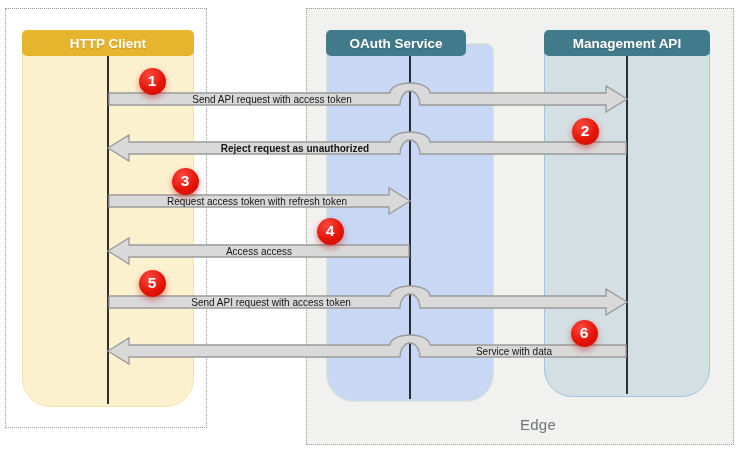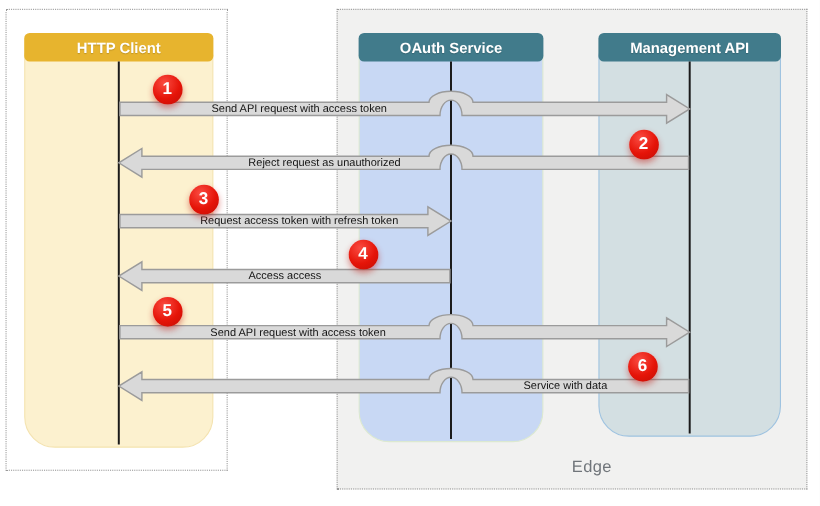--- a/index.html
+++ b/index.html
@@ -26,41 +26,41 @@
 
 <div id="stage">
   <div id="client-panel" class="panel"></div>
   <div id="edge-panel" class="panel">
     <div class="edge-label">Edge</div>
   </div>
   <div id="actors-layer">
       <div class="actor-body" style="left: 22px; top: 43px; width: 172px; height: 364px; background: rgb(252, 241, 207); border: 1px solid rgb(244, 227, 176); border-radius: 8px 8px 28px 28px;"></div>
       <div class="actor-header" style="left: 22px; top: 30px; width: 172px; background: rgb(231, 180, 46);">HTTP Client</div>
       <div class="actor-body" style="left: 326px; top: 43px; width: 168px; height: 359px; background: rgb(200, 216, 244); border: 1px solid rgb(220, 233, 208); border-radius: 8px 8px 28px 28px;"></div>
-      <div class="actor-header" style="left: 326px; top: 30px; width: 168px; background: rgb(65, 123, 139);">OAuth Service</div>
+      <div class="actor-header" style="left: 326px; top: 30px; width: 140px; background: rgb(65, 123, 139);">OAuth Service</div>
       <div class="actor-body" style="left: 544px; top: 43px; width: 166px; height: 354px; background: rgb(211, 223, 226); border: 1px solid rgb(159, 195, 224); border-radius: 8px 8px 28px 28px;"></div>
       <div class="actor-header" style="left: 544px; top: 30px; width: 166px; background: rgb(65, 123, 139);">Management API</div>
     </div>
   <svg id="svg-layer" width="745" height="460">
       <line x1="108" x2="108" y1="56" y2="404" stroke="#1a1a1a" stroke-width="1.8"></line>
       <line x1="410" x2="410" y1="56" y2="399" stroke="#1a1a1a" stroke-width="1.8"></line>
       <line x1="627" x2="627" y1="56" y2="394" stroke="#1a1a1a" stroke-width="1.8"></line>
       <path d="M 109 93 L 390 93 A 20 10 0 0 1 430 93 L 606 93 L 606 86 L 627 99 L 606 112 L 606 105 L 420 105 A 10 14 0 0 0 400 105 L 109 105 Z" fill="#d9d9d9" stroke="#9b9b9b" stroke-width="1.3"></path>
       <path d="M 626 142 L 430 142 A 20 10 0 0 0 390 142 L 129 142 L 129 135 L 108 148 L 129 161 L 129 154 L 400 154 A 10 14 0 0 1 420 154 L 626 154 Z" fill="#d9d9d9" stroke="#9b9b9b" stroke-width="1.3"></path>
       <path d="M 109 195 L 389 195 L 389 188 L 410 201 L 389 214 L 389 207 L 109 207 Z" fill="#d9d9d9" stroke="#9b9b9b" stroke-width="1.3"></path>
       <path d="M 409 245 L 129 245 L 129 238 L 108 251 L 129 264 L 129 257 L 409 257 Z" fill="#d9d9d9" stroke="#9b9b9b" stroke-width="1.3"></path>
       <path d="M 109 296 L 390 296 A 20 10 0 0 1 430 296 L 606 296 L 606 289 L 627 302 L 606 315 L 606 308 L 420 308 A 10 14 0 0 0 400 308 L 109 308 Z" fill="#d9d9d9" stroke="#9b9b9b" stroke-width="1.3"></path>
       <path d="M 626 345 L 430 345 A 20 10 0 0 0 390 345 L 129 345 L 129 338 L 108 351 L 129 364 L 129 357 L 400 357 A 10 14 0 0 1 420 357 L 626 357 Z" fill="#d9d9d9" stroke="#9b9b9b" stroke-width="1.3"></path>
     </svg>
   <div id="overlay-layer">
       <div class="arrow-label" style="left: 272px; top: 99.5px;">Send API request with access token</div>
       <div class="badge" style="left: 138.5px; top: 67.5px;">1</div>
-      <div class="arrow-label" style="left: 295px; top: 148.5px;">Reject request as unauthorized</div>
+      <div class="arrow-label" style="left: 295px; top: 148.5px; font-weight: bold;">Reject request as unauthorized</div>
       <div class="badge" style="left: 571.5px; top: 117.5px;">2</div>
-      <div class="arrow-label" style="left: 272px; top: 201.5px;">Request access token with refresh token</div>
+      <div class="arrow-label" style="left: 257px; top: 201.5px;">Request access token with refresh token</div>
       <div class="badge" style="left: 171.5px; top: 167.5px;">3</div>
       <div class="arrow-label" style="left: 259px; top: 251.5px;">Access access</div>
       <div class="badge" style="left: 316.5px; top: 217.5px;">4</div>
       <div class="arrow-label" style="left: 271px; top: 302.5px;">Send API request with access token</div>
       <div class="badge" style="left: 138.5px; top: 269.5px;">5</div>
       <div class="arrow-label" style="left: 514px; top: 351.5px;">Service with data</div>
       <div class="badge" style="left: 570.5px; top: 319.5px;">6</div>
     </div>
 </div>
 

